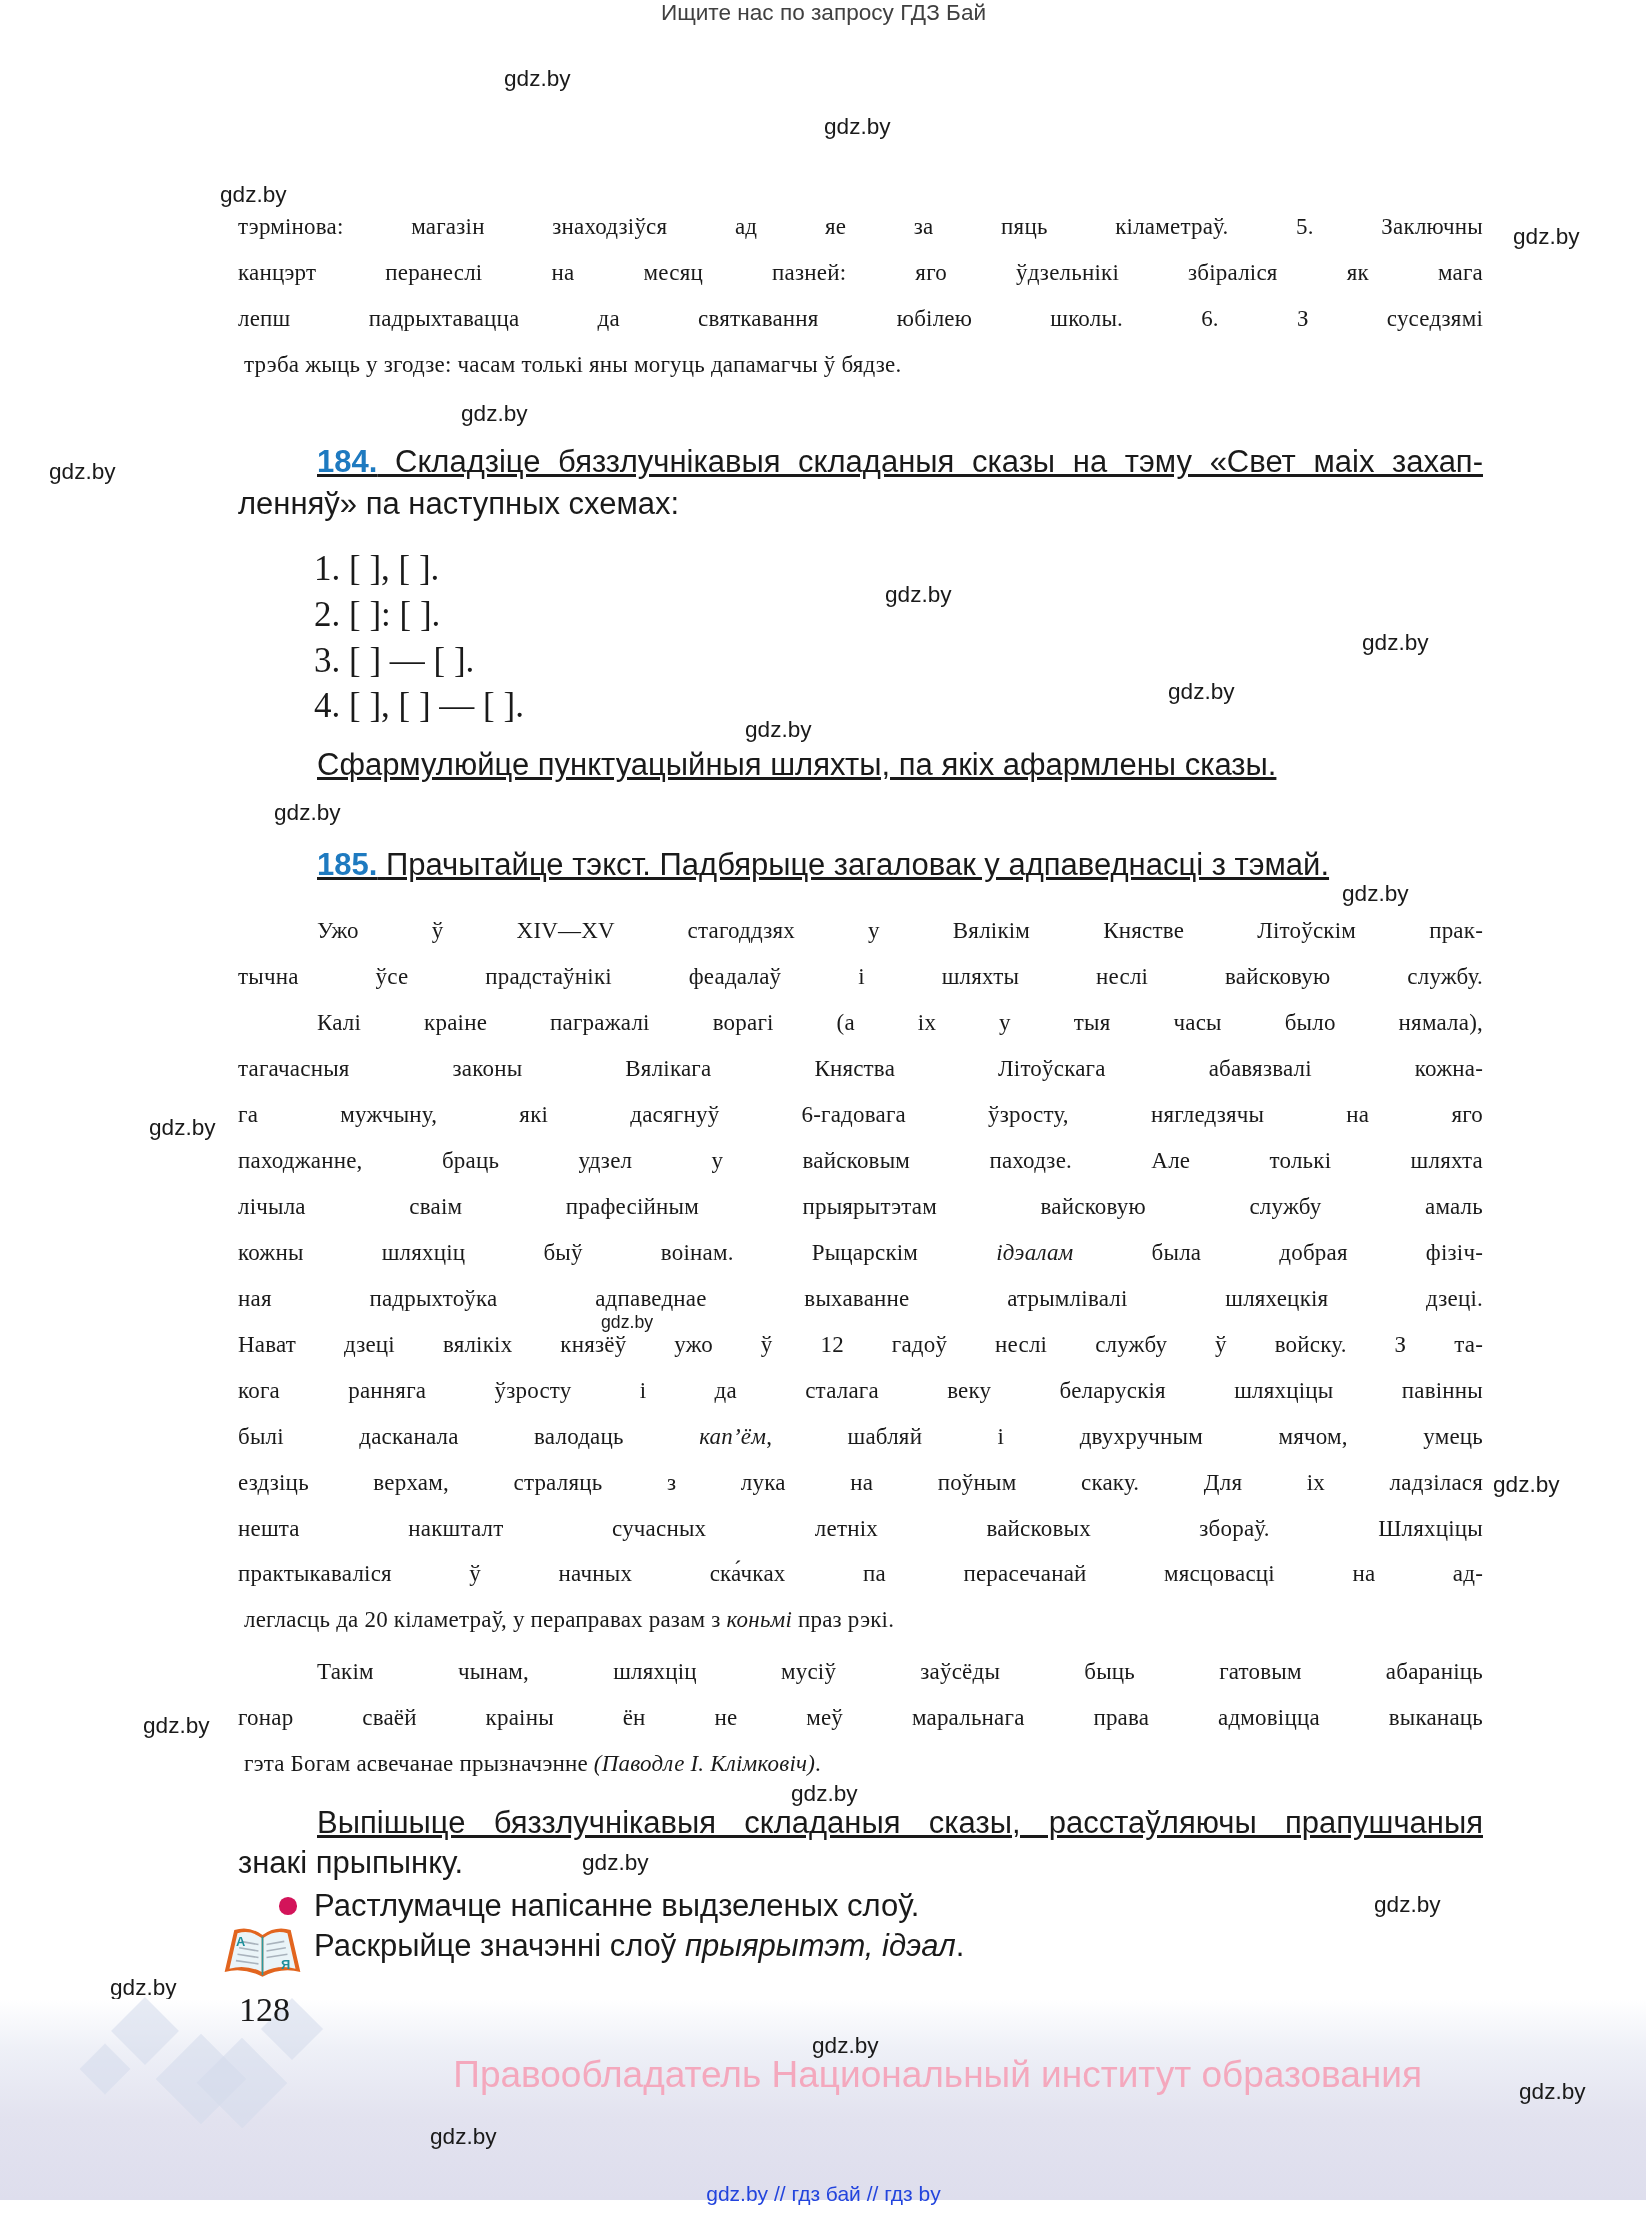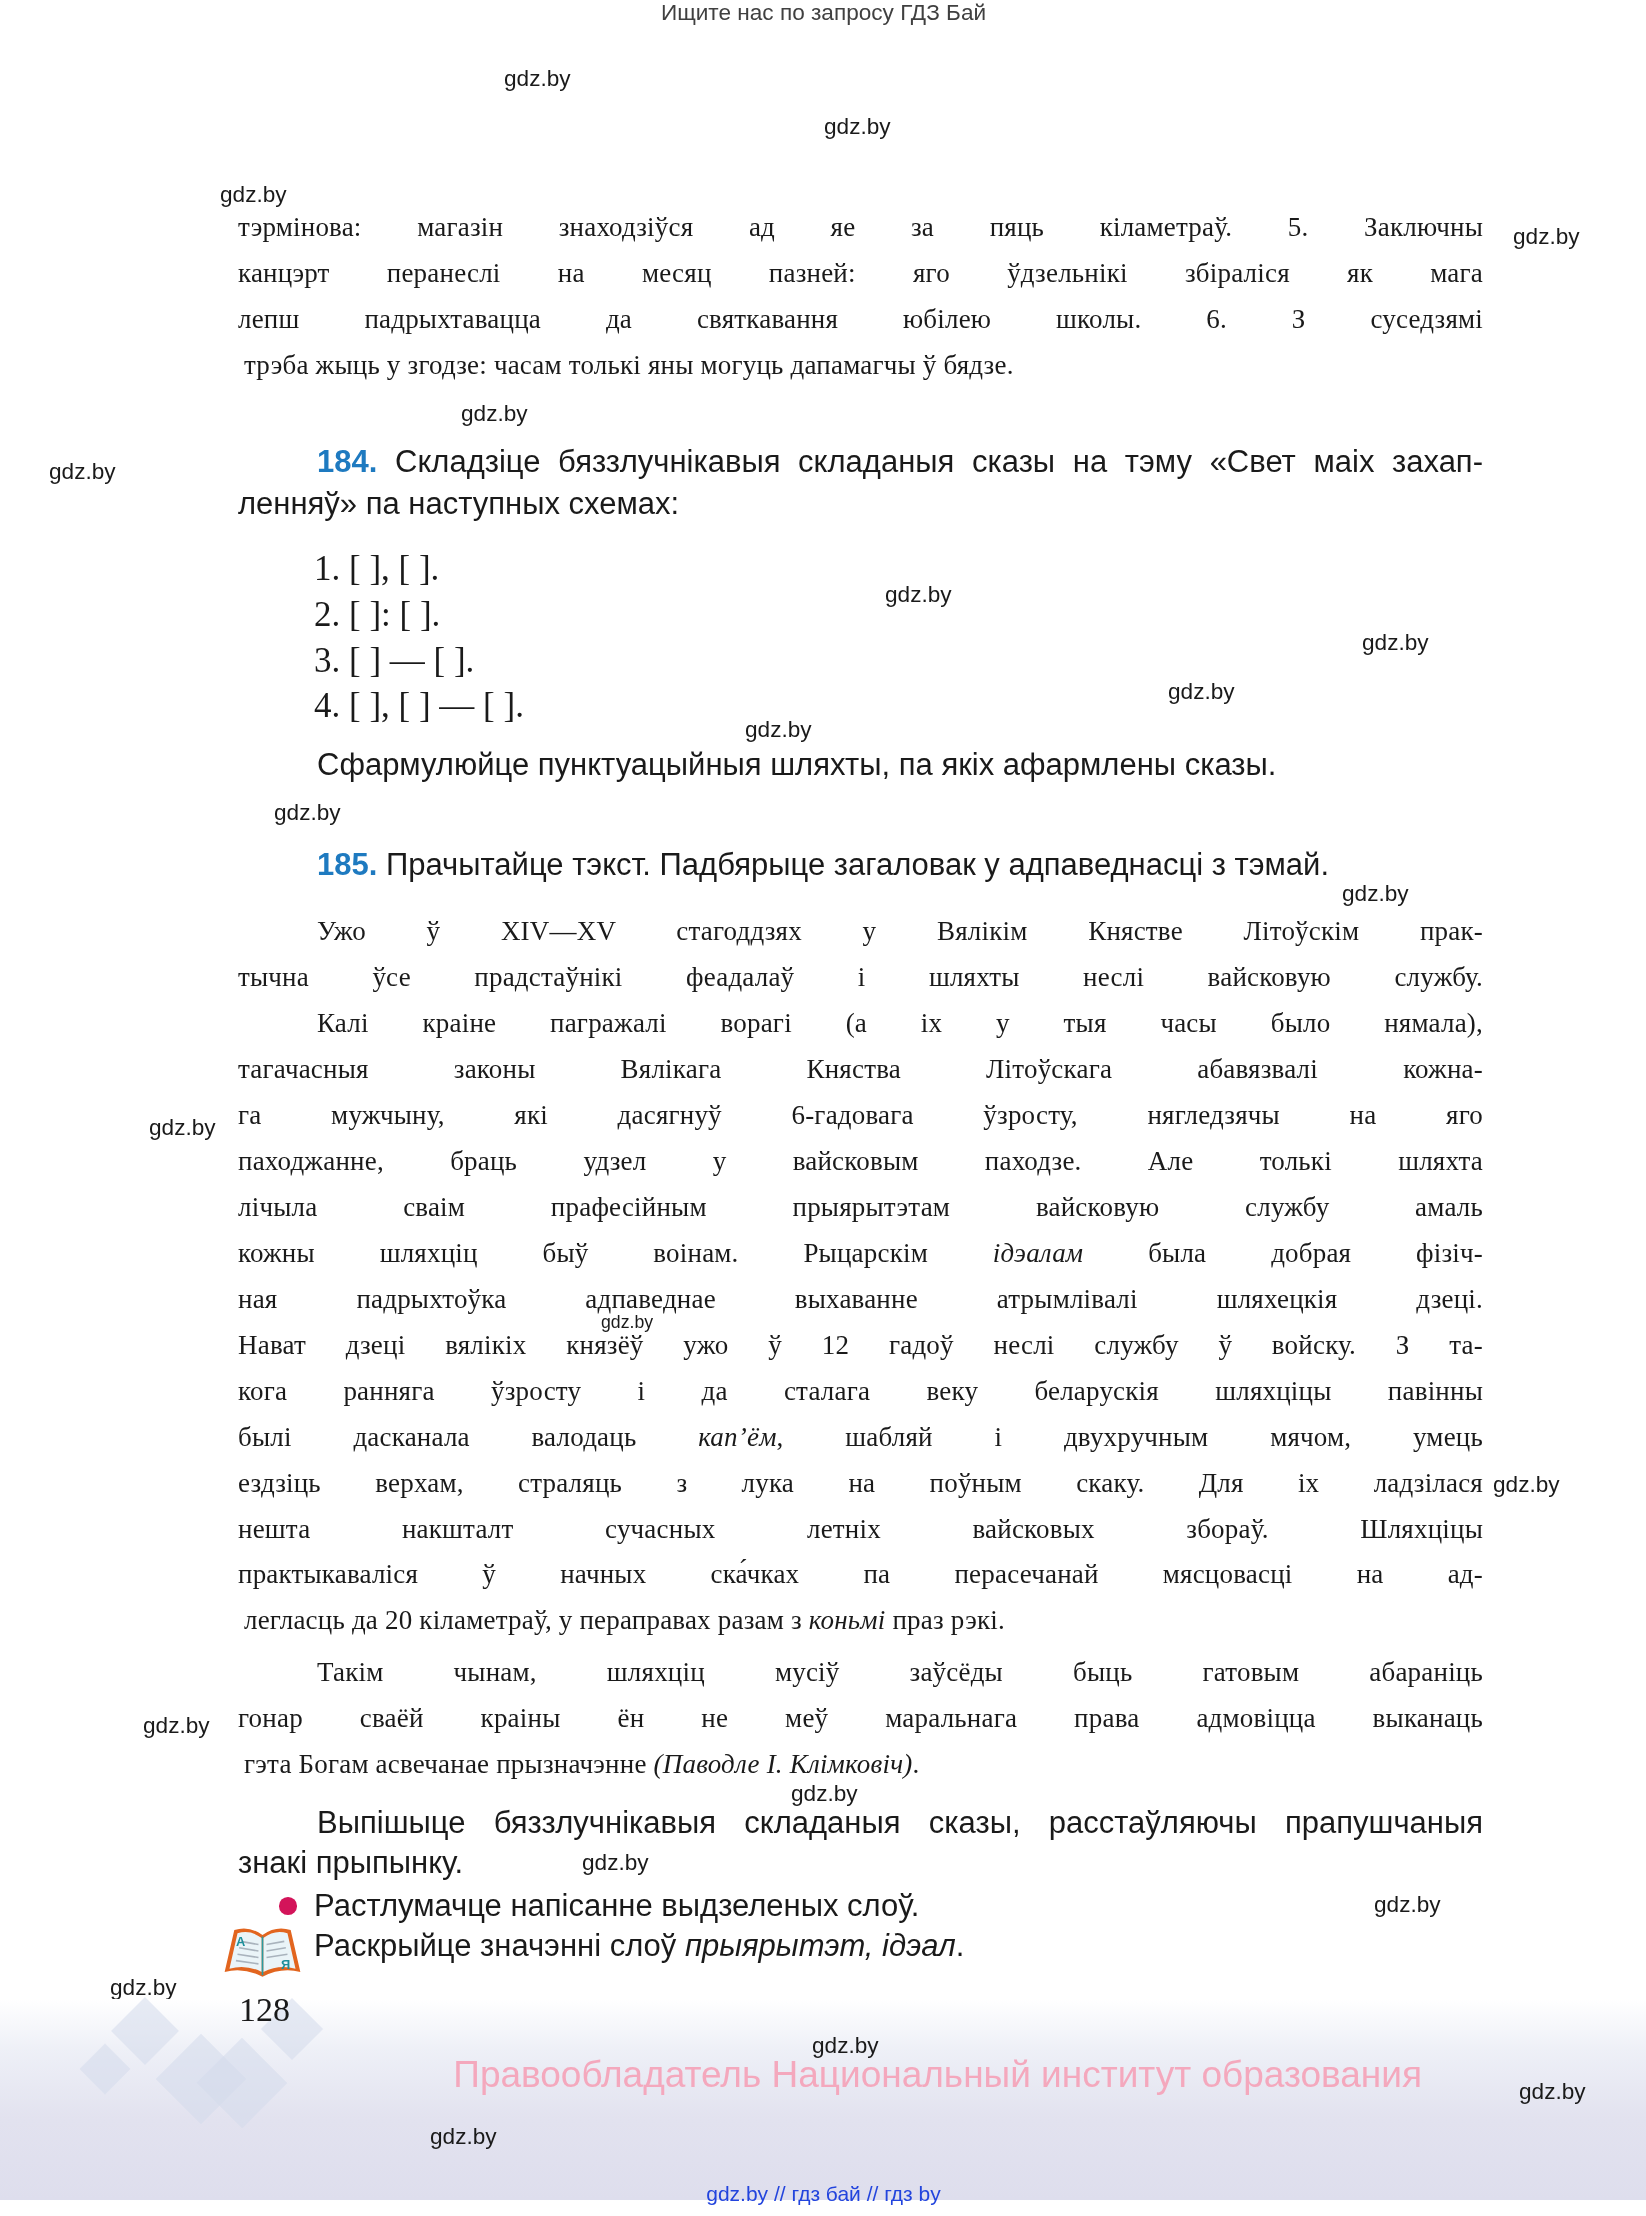--- a/index.html
+++ b/index.html
@@ -12,30 +12,30 @@
   .abs { position: absolute; white-space: nowrap; }
   .top-banner {
     left: 0; width: 1647px; top: 0; text-align: center;
     font-family: "Liberation Sans", sans-serif; font-size: 22.6px; color: #404040;
   }
   .wm {
     font-family: "Liberation Sans", sans-serif; font-size: 22.6px; color: #1a1a1a;
   }
   .serif-line {
     font-family: "Liberation Serif", "DejaVu Serif", serif;
-    font-size: 27px; letter-spacing: 0.2px; left: 238px; width: 1245px;
+    font-size: 23px; letter-spacing: 0.2px; left: 238px; width: 1245px;
     text-align: justify; text-align-last: justify; line-height: 46px; height: 46px;
   }
   .serif-line.last { text-align-last: left; margin-left: 6px; }
   .serif-line.indent { text-indent: 79px; }
   .sans-line {
     font-family: "Liberation Sans", sans-serif; font-size: 31px;
     left: 238px; width: 1245px; line-height: 40px; height: 40px;
   }
-  .sans-line.indent { padding-left: 79px; width: 1166px; }
+  .sans-line.indent { padding-left: 79px; width: 1166px; text-decoration: underline; }
   .sans-line.justify { text-align: justify; text-align-last: justify; }
   .ex-num { color: #1e7ac0; font-weight: bold; }
   .schema {
     font-family: "Liberation Serif", "DejaVu Serif", serif; font-size: 35px;
     left: 314px; line-height: 45px;
   }
   em { font-style: italic; }
   .bullet {
     display: inline-block; width: 17.7px; height: 17.7px; border-radius: 50%;
     background: #d3145a; position: absolute; left: 279px; top: 1897px;

